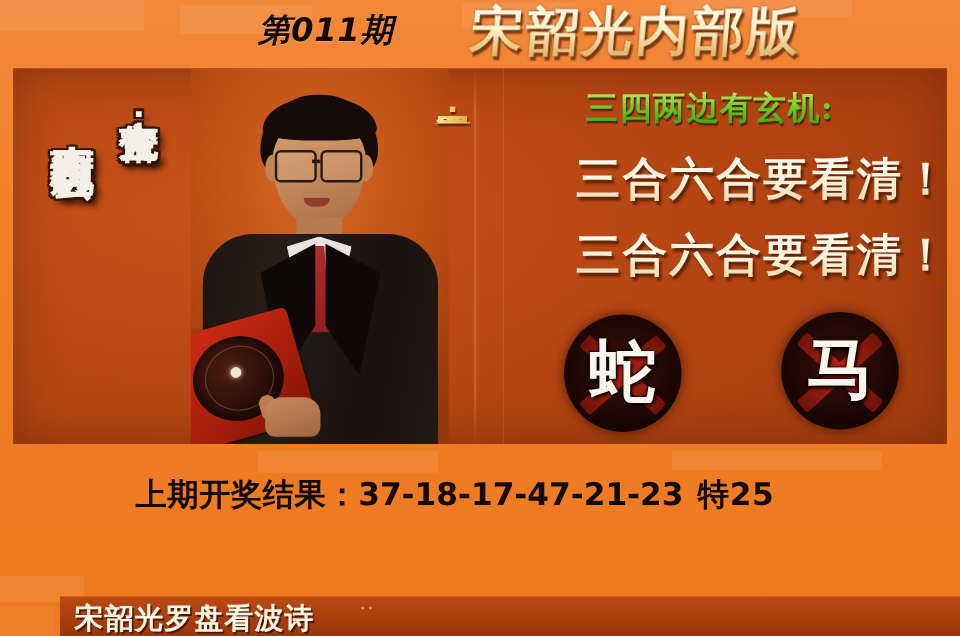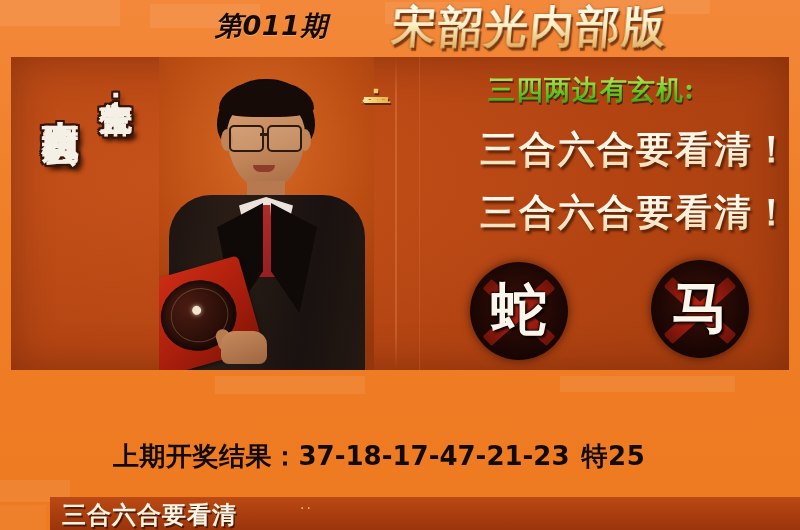--- a/index.html
+++ b/index.html
@@ -192,21 +192,20 @@
     font-size:56px;font-weight:bold;color:#fbf6ec;
     text-shadow:2px 2px 3px rgba(0,0,0,.95), -1px -1px 2px rgba(0,0,0,.8);
   }
 
   
   .result{
     position:absolute;left:113px;top:395px;
     font-size:26px;font-weight:bold;color:#120a04;
     letter-spacing:.5px;white-space:nowrap;
     font-family:"DejaVu Sans","Liberation Sans",sans-serif;
-    margin-top:44px;
   }
   .result .nums{letter-spacing:0px;}
   .result .sp{display:inline-block;width:12px;}
 
   
   .footer-band{
     position:absolute;left:50px;top:497px;width:750px;height:33px;
     background:linear-gradient(180deg,#bb4a14 0%,#a93d0e 55%,#9b350b 100%);
   }
   .footer-text{
@@ -293,16 +292,16 @@
       <div class="z-char">马</div>
     </div>
 
   </div>
 
   <div class="result">
     <span>上期开奖结果：</span><span class="nums">37-18-17-47-21-23</span><span class="sp"></span><span>特</span><span>25</span>
   </div>
 
   <div class="footer-band"></div>
-  <div class="footer-text">三合六合要看清</div>
+  <div class="footer-text">宋韶光罗盘看波诗</div>
   <div class="footer-dots">··</div>
 
 </div>
 
 </body></html>

